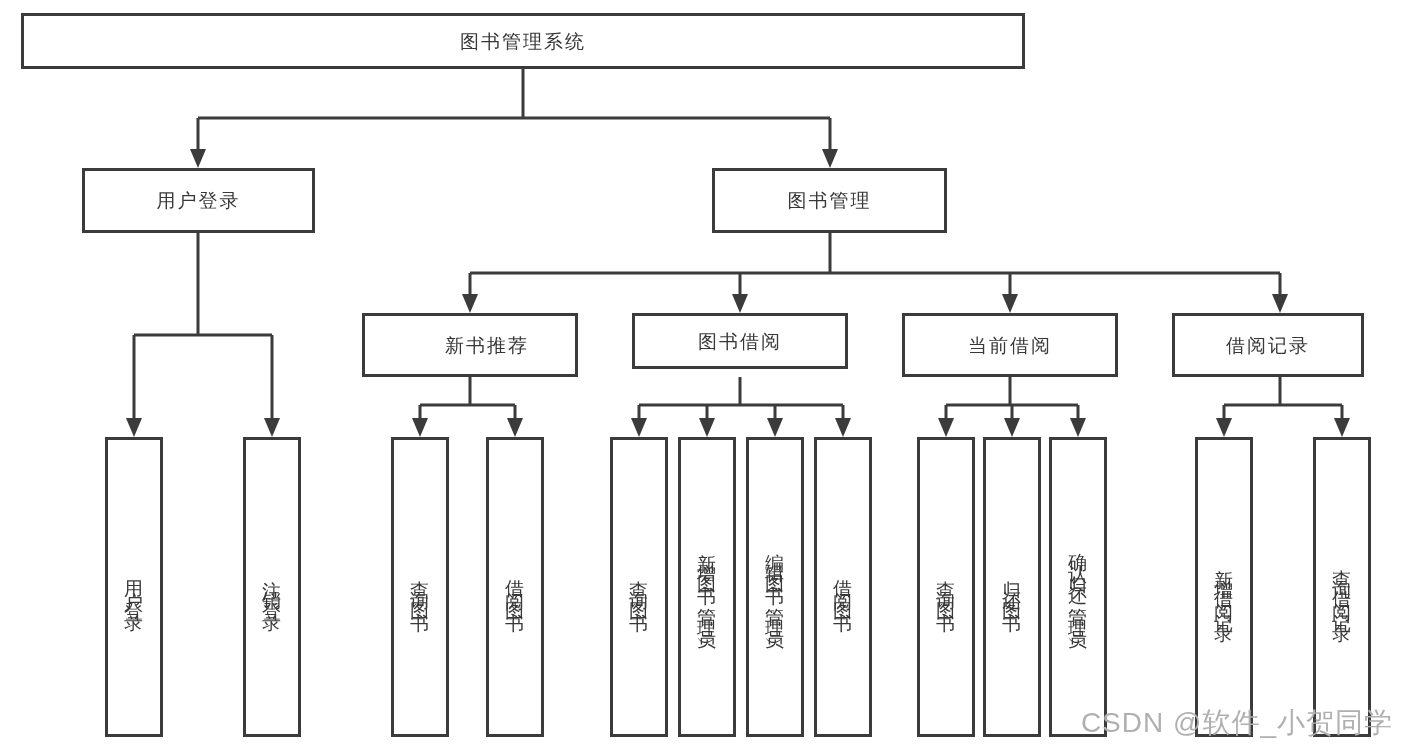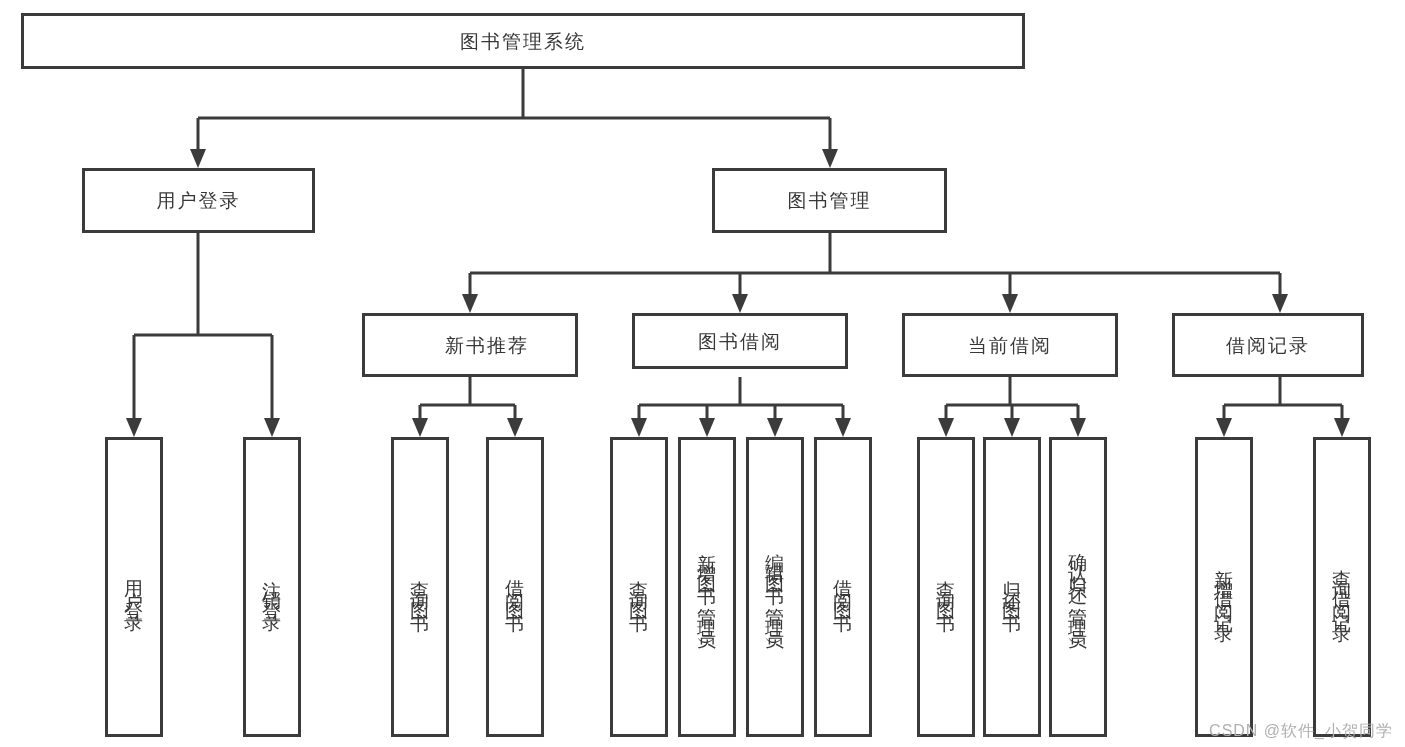--- a/index.html
+++ b/index.html
@@ -38,21 +38,21 @@
     writing-mode:vertical-rl;
     text-orientation:mixed;
     letter-spacing:11px;
     font-size:19px;
   }
   .watermark{
     position:absolute;
     right:12px;
     bottom:5px;
     color:var(--wm);
-    font-size:16px;
+    font-size:28px;
     letter-spacing:1px;
     z-index:3;
     white-space:nowrap;
   }
 </style>
 </head>
 <body>
 
 <div class="canvas">
 

